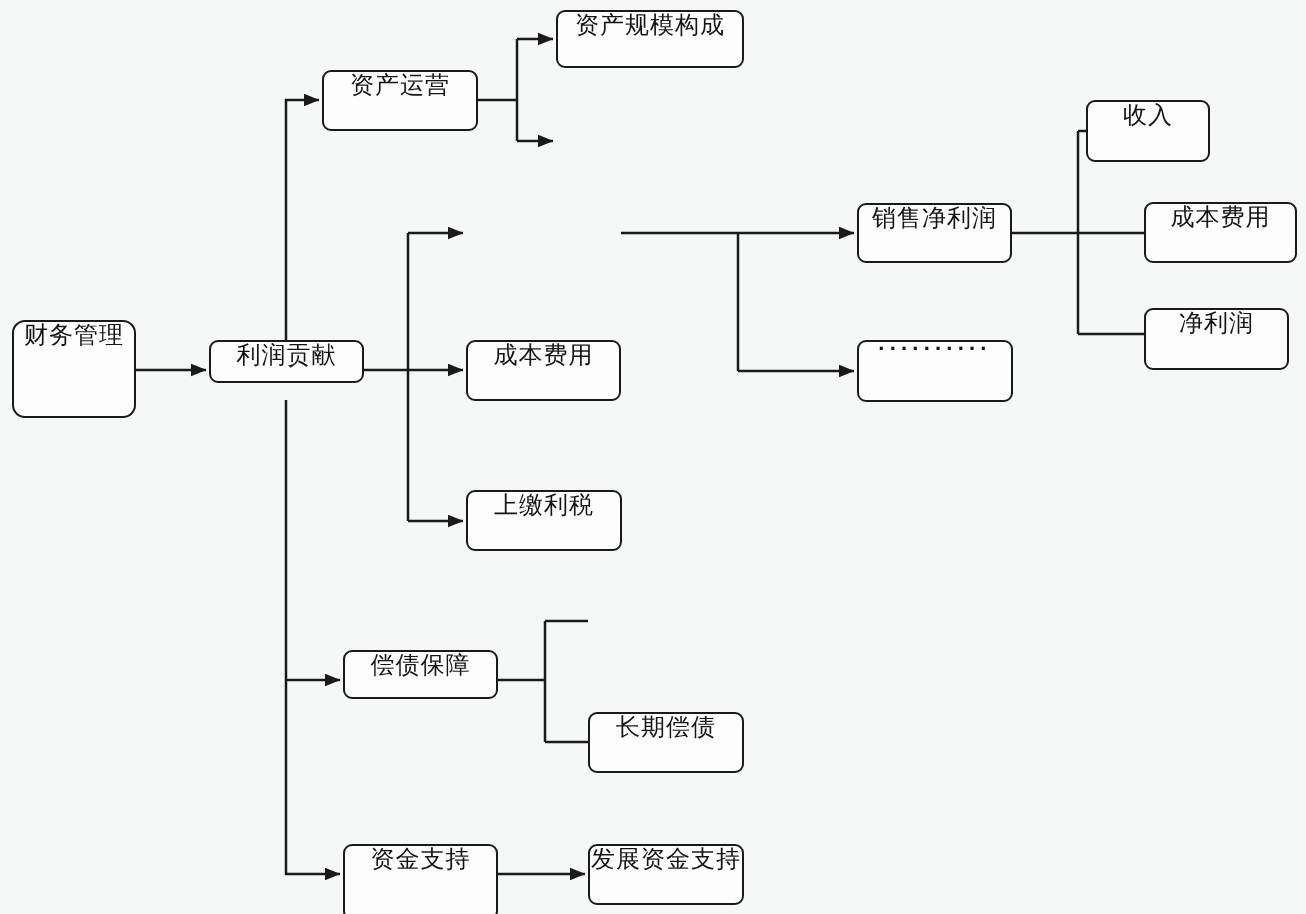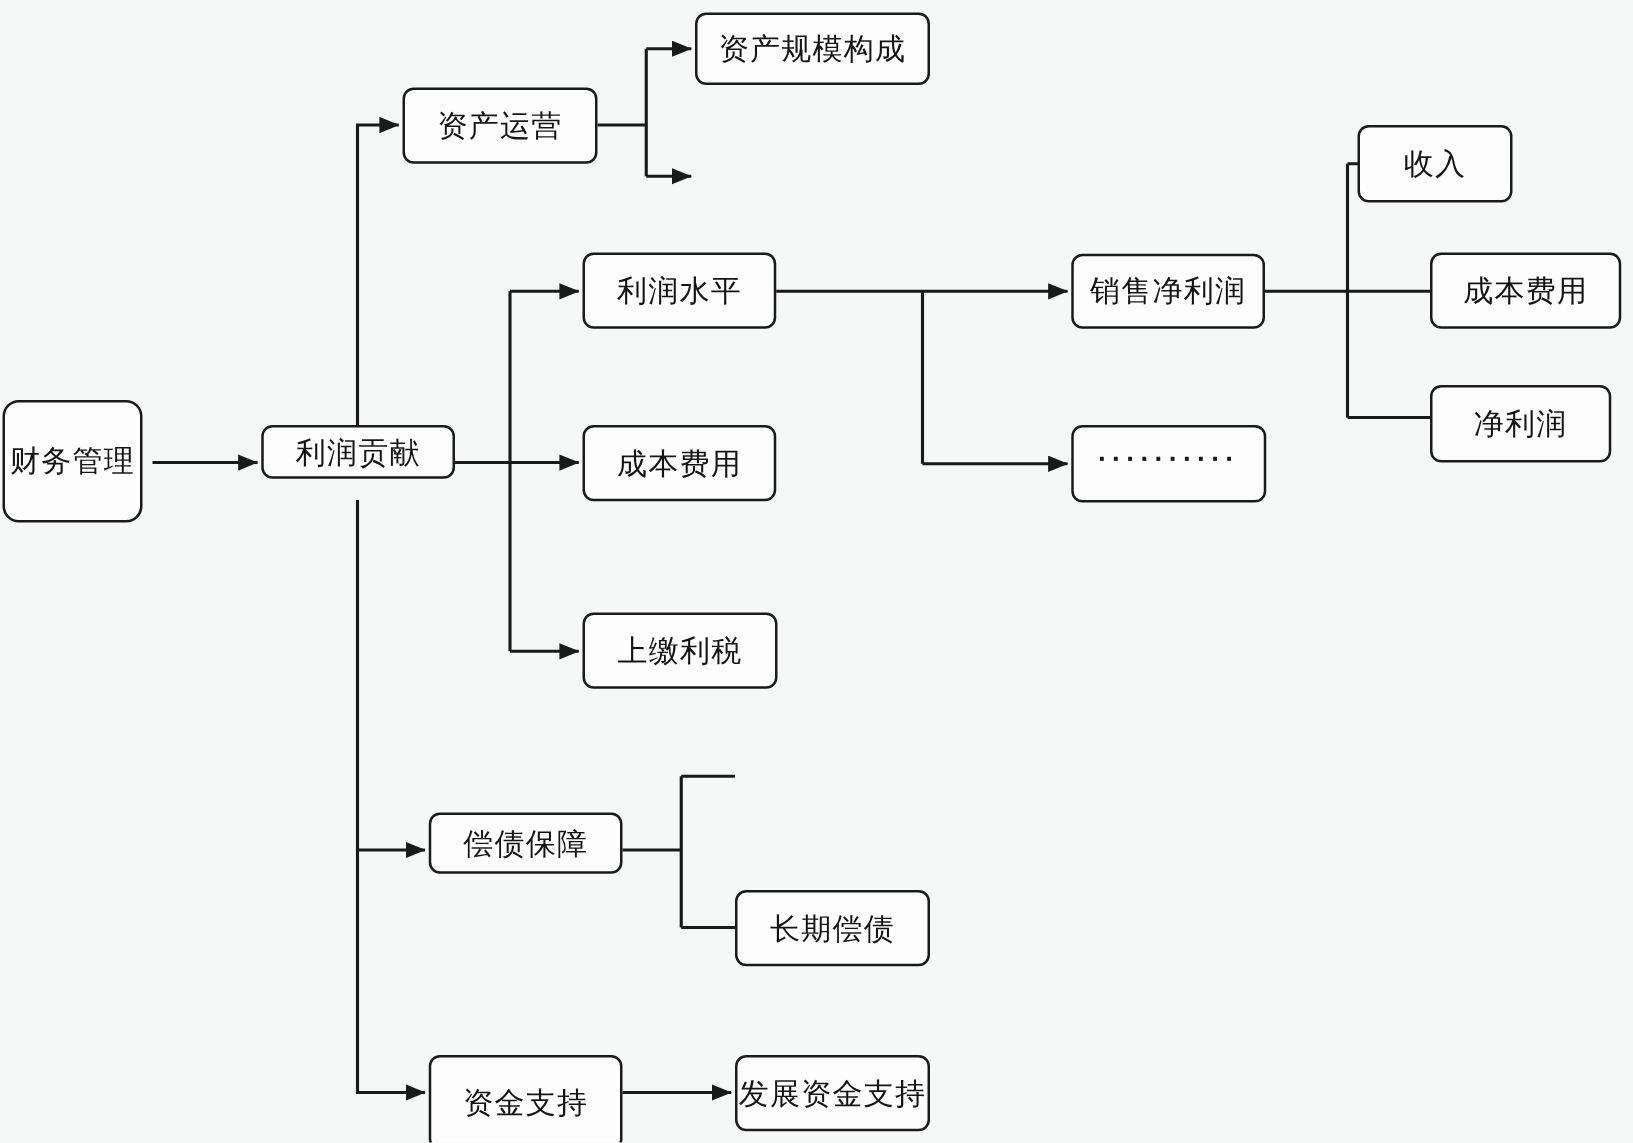--- a/index.html
+++ b/index.html
@@ -10,21 +10,21 @@
     font-family:"Liberation Sans","DejaVu Sans",sans-serif;
   }
   .canvas{position:relative;width:1306px;height:914px;background:#f6f7f7;}
   .edges{position:absolute;left:0;top:0;width:1306px;height:914px;pointer-events:none;}
   .node{
     position:absolute;
     box-sizing:border-box;
     background:#fdfdfd;
     border:2.5px solid #1a1a1a;
     border-radius:9px;
-    display:flex;align-items:center;justify-content:center;
+    display:flex;align-items:flex-start;justify-content:center;
     color:#141414;
     font-size:24px;
     line-height:1;
     letter-spacing:1px;
     white-space:nowrap;
   }
   .node.root{border-radius:13px;}
   .node .node-label{transform:translateY(1px);}
   .node.dots .node-label{
     font-weight:bold;
@@ -69,40 +69,37 @@
     <path d="M286,400 V874 H340" marker-end="url(#arrow)"></path>
     <path d="M286,680 H340" marker-end="url(#arrow)"></path>
 
     <path d="M498,680 H545 M545,621 V742"></path>
     <path d="M545,621 H588"></path>
     <path d="M545,742 H588"></path>
 
     <path d="M498,874 H585" marker-end="url(#arrow)"></path>
   </svg>
 
-  <div class="node root" style="left:2px;top:320px;width:112px;height:98px">
+  <div class="node root" style="left:12px;top:320px;width:124px;height:98px">
     <span class="node-label">财务管理</span>
   </div>
 
   <div class="node" style="left:209px;top:340px;width:155px;height:43px">
     <span class="node-label">利润贡献</span>
   </div>
 
   <div class="node" style="left:322px;top:70px;width:156px;height:61px">
     <span class="node-label">资产运营</span>
   </div>
 
   <div class="node" style="left:556px;top:10px;width:188px;height:58px">
     <span class="node-label">资产规模构成</span>
   </div>
 
 
-  <div class="node" style="left:466px;top:202px;width:155px;height:61px">
-    <span class="node-label">利润水平</span>
-  </div>
 
   <div class="node" style="left:466px;top:340px;width:155px;height:61px">
     <span class="node-label">成本费用</span>
   </div>
 
   <div class="node" style="left:466px;top:490px;width:156px;height:61px">
     <span class="node-label">上缴利税</span>
   </div>
 
   <div class="node" style="left:857px;top:203px;width:155px;height:60px">

